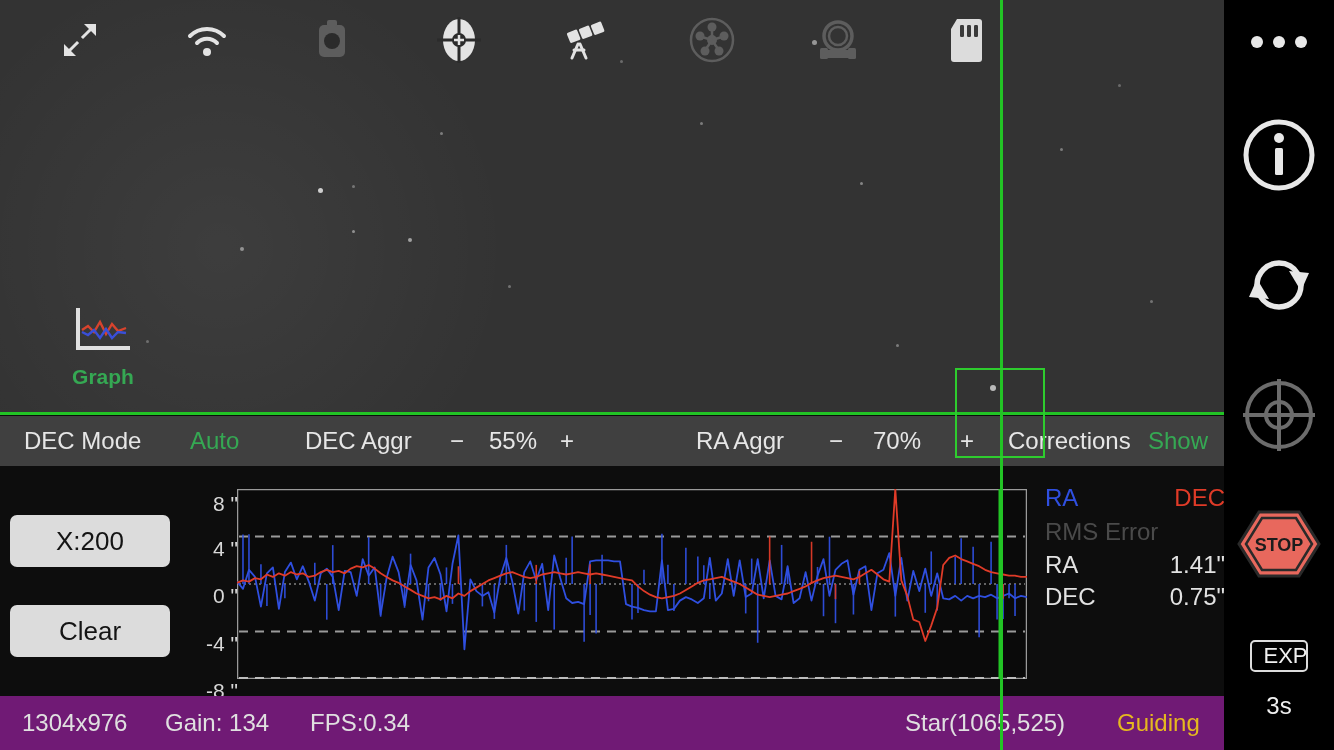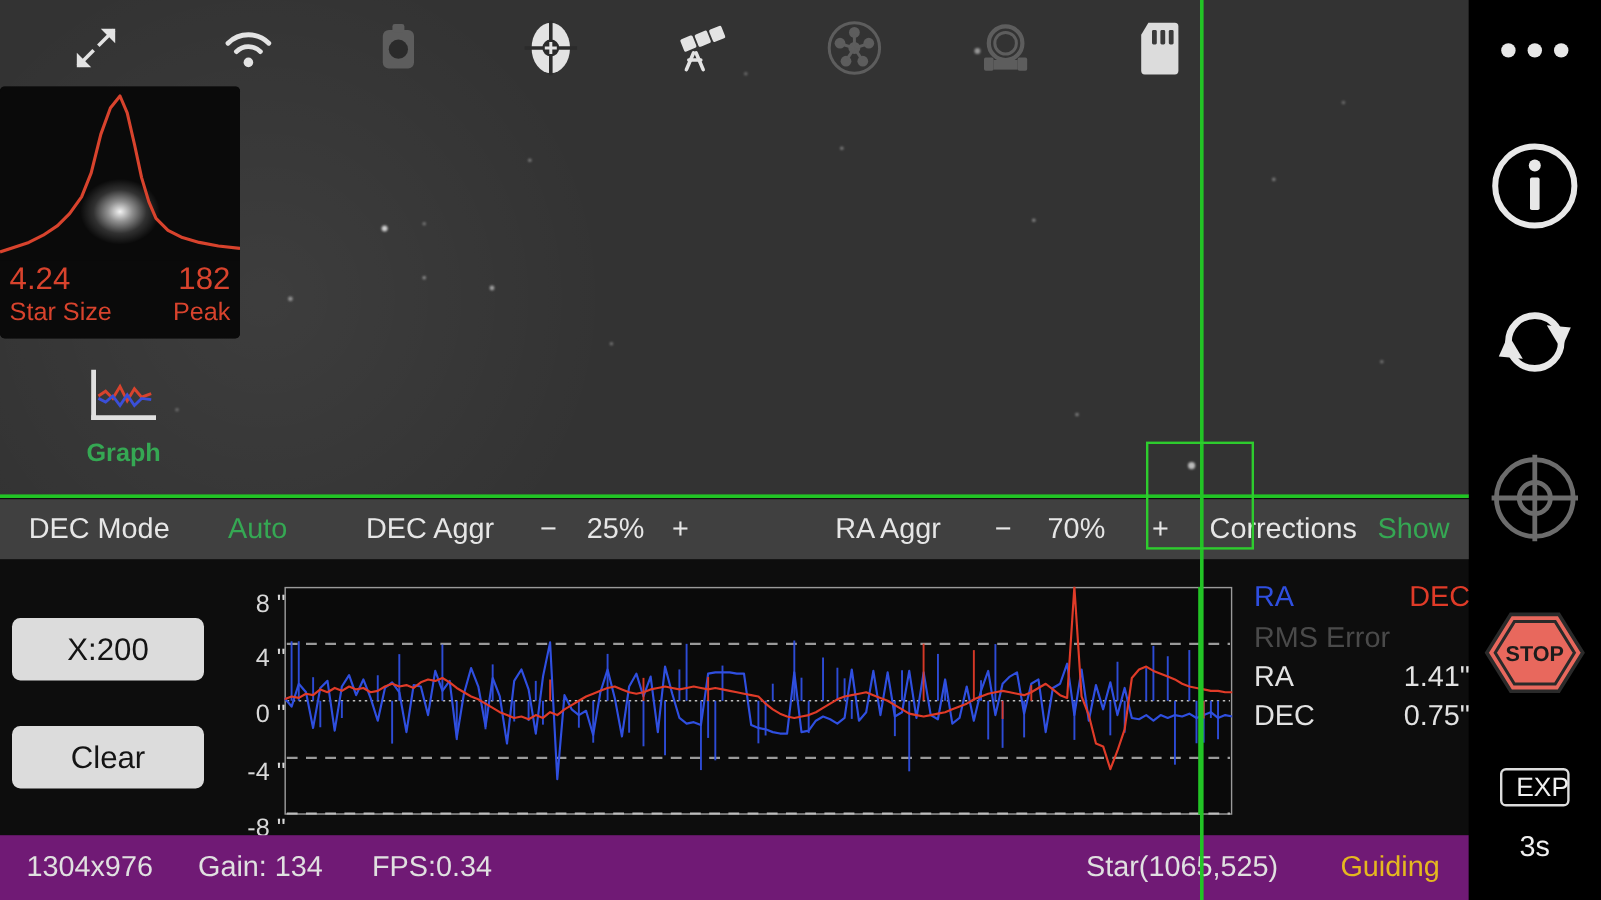--- a/index.html
+++ b/index.html
@@ -321,37 +321,20 @@
           <path d="M8 2 H30 a3 3 0 0 1 3 3 V42 a3 3 0 0 1 -3 3 H5 a3 3 0 0 1 -3 -3 V12 Z" fill="#dcdcdc"></path>
           <g fill="#3a3a3a">
             <rect x="11" y="8" width="4" height="12" rx="1.2"></rect>
             <rect x="18" y="8" width="4" height="12" rx="1.2"></rect>
             <rect x="25" y="8" width="4" height="12" rx="1.2"></rect>
           </g>
         </svg>
       </div>
     </div>
 
-    <div id="star-profile">
-      <div id="profile-graphic">
-        <svg width="200" height="145" viewBox="0 0 200 145">
-          <polyline points="0,138 12,134 24,130 36,124 48,116 58,106 68,92 76,72 84,40 92,18 100,8 106,22 112,48 118,76 124,96 130,110 140,120 152,126 166,130 182,133 200,135" fill="none" stroke="#d8432d" stroke-width="2.6" stroke-linejoin="round"></polyline>
-        </svg>
-      </div>
-      <div id="profile-stats">
-        <div class="prof-row">
-          <span class="prof-val">4.24</span>
-          <span class="prof-val">182</span>
-        </div>
-        <div class="prof-row">
-          <span class="prof-lab">Star Size</span>
-          <span class="prof-lab">Peak</span>
-        </div>
-      </div>
-    </div>
 
     <div id="graph-shortcut">
       <span>
         <svg width="58" height="46" viewBox="0 0 58 46">
           <g stroke="#e0e0e0" stroke-width="4" stroke-linecap="square" fill="none">
             <line x1="4" y1="2" x2="4" y2="40"></line>
             <line x1="4" y1="40" x2="54" y2="40"></line>
           </g>
           <polyline points="8,22 14,18 20,24 26,14 32,26 38,16 44,23 52,20" fill="none" stroke="#d8432d" stroke-width="2.4"></polyline>
           <polyline points="8,24 14,27 20,22 26,30 32,21 38,30 44,24 52,25" fill="none" stroke="#3a4fd8" stroke-width="2.4"></polyline>
@@ -362,21 +345,21 @@
 
     <div class="cross-v" style="left:1000px"></div>
     <div class="cross-h" style="top:412px"></div>
     <div id="sel-box" style="left:955px;top:368px;width:90px;height:90px"></div>
 
     <div id="control-strip">
       <div class="cs-item" style="left:24px">DEC Mode</div>
       <div class="cs-item cs-green" style="left:190px">Auto</div>
       <div class="cs-item" style="left:305px">DEC Aggr</div>
       <div class="cs-item" style="left:450px">−</div>
-      <div class="cs-item" style="left:489px">25%</div>
+      <div class="cs-item" style="left:489px">55%</div>
       <div class="cs-item" style="left:560px">+</div>
       <div class="cs-item" style="left:696px">RA Aggr</div>
       <div class="cs-item" style="left:829px">−</div>
       <div class="cs-item" style="left:873px">70%</div>
       <div class="cs-item" style="left:960px;z-index:10">+</div>
       <div class="cs-item" style="left:1008px;z-index:10">Corrections</div>
       <div class="cs-item cs-green" style="left:1148px">Show</div>
     </div>
 
     <div id="graph-panel">

